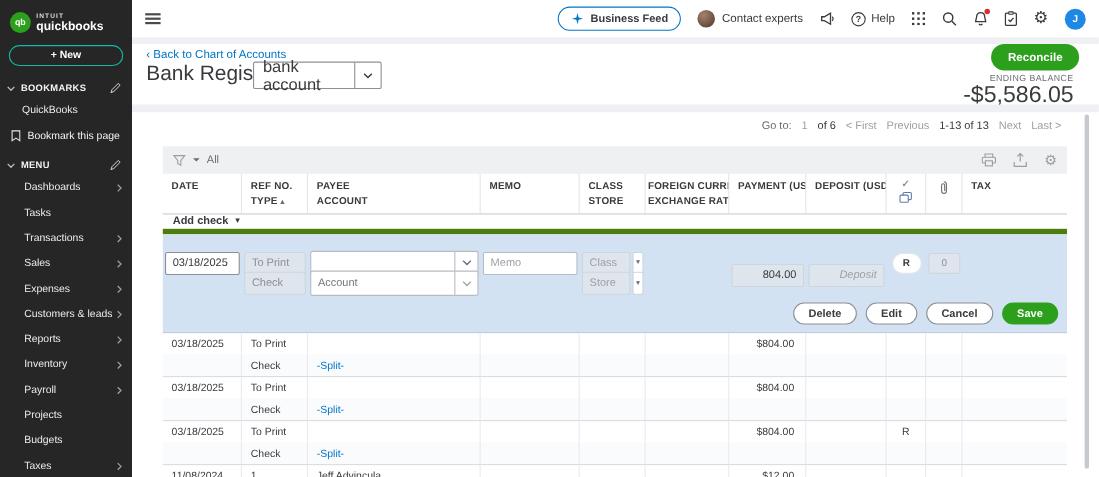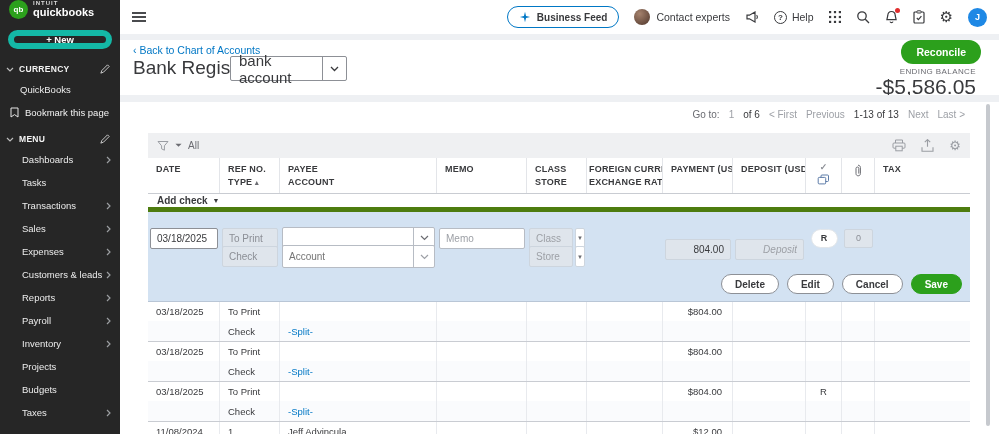--- a/index.html
+++ b/index.html
@@ -2,25 +2,25 @@
 <html><head>
 <meta charset="utf-8">
 <style>
   * { margin:0; padding:0; box-sizing:border-box; }
   html,body { width:999px; height:434px; overflow:hidden; }
   body { font-family:"Liberation Sans", sans-serif; background:#fff; position:relative; color:#393a3d; }
   svg { display:block; }
 
   
   .sidebar { position:absolute; left:0; top:0; width:120px; height:434px; background:#262626; color:#f3f3f3; z-index:5; }
-  .logo { display:flex; align-items:flex-start; gap:5px; padding:0 9px 4px 9px; }
+  .logo { display:flex; align-items:flex-end; gap:5px; padding:11px 9px 4px 9px; }
   .logo-mark { width:19px; height:19px; border-radius:50%; background:#2ca01c; color:#fff; font-size:8px; font-weight:bold; display:flex; align-items:center; justify-content:center; }
   .logo-int { font-size:6px; letter-spacing:1px; font-weight:bold; color:#dcdcdc; line-height:7px; }
   .logo-qb { font-size:11px; font-weight:bold; color:#fff; line-height:11px; }
-  .new-btn { margin:7px 8px 10px 8px; height:19px; border:6px solid #14b8a6; border-radius:11px; font-size:9.5px; font-weight:bold; color:#fff; display:flex; align-items:center; justify-content:center; cursor:pointer; }
+  .new-btn { margin:7px 8px 10px 8px; height:19px; border:1px solid #14b8a6; border-radius:11px; font-size:9.5px; font-weight:bold; color:#fff; display:flex; align-items:center; justify-content:center; cursor:pointer; }
   .sec-head { display:flex; align-items:center; gap:5px; padding:5px 10px 4px 6px; font-size:8.5px; font-weight:bold; letter-spacing:.3px; }
   .sec-head .grow2 { flex:1; }
   .side-item { position:relative; height:23px; line-height:23px; padding-left:22px; font-size:9.5px; color:#ececec; cursor:pointer; white-space:nowrap; }
   .side-item .chev { position:absolute; right:9px; top:8px; }
   .bm-item { display:flex; align-items:center; gap:6px; height:22px; padding-left:10px; font-size:9.5px; cursor:pointer; }
 
   
   .main { position:absolute; left:120px; top:0; width:879px; height:434px; background:#fff; }
   .topnav { position:absolute; left:0; top:0; width:100%; height:34px; background:#fff; display:flex; align-items:center; padding:0 12px; }
   .hamb { width:14px; cursor:pointer; }
@@ -116,21 +116,21 @@
       <div class="logo-int">INTUIT</div>
       <div class="logo-qb">quickbooks</div>
     </div>
   </div>
   <div class="new-btn">+ New</div>
 
   <div class="sec-head">
     <svg width="8" height="5" viewBox="0 0 8 5">
         <path d="M1 1l3 3 3-3" fill="none" stroke="#bdbdbd" stroke-width="1.2"></path>
       </svg>
-    <span>CURRENCY</span>
+    <span>BOOKMARKS</span>
     <span class="grow2"></span>
     <svg width="10" height="10" viewBox="0 0 12 12">
         <path d="M1 11l1.2-3.2L9 1l2 2-6.8 6.8z" fill="none" stroke="#e6e6e6" stroke-width="1"></path>
       </svg>
   </div>
   <div class="side-item" style="padding-left:20px;">
     <span>QuickBooks</span>
   </div>
   <div class="bm-item">
     <svg width="9" height="11" viewBox="0 0 9 11">
@@ -174,26 +174,26 @@
   <div class="side-item"><span>Customers &amp; leads</span><span class="chev">
         <svg width="5" height="8" viewBox="0 0 5 8">
           <path d="M1 1l3 3-3 3" fill="none" stroke="#9b9ea1" stroke-width="1.2"></path>
         </svg>
       </span></div>
   <div class="side-item"><span>Reports</span><span class="chev">
         <svg width="5" height="8" viewBox="0 0 5 8">
           <path d="M1 1l3 3-3 3" fill="none" stroke="#9b9ea1" stroke-width="1.2"></path>
         </svg>
       </span></div>
+  <div class="side-item"><span>Inventory</span><span class="chev">
+        <svg width="5" height="8" viewBox="0 0 5 8">
+          <path d="M1 1l3 3-3 3" fill="none" stroke="#9b9ea1" stroke-width="1.2"></path>
+        </svg>
+      </span></div>
   <div class="side-item"><span>Payroll</span><span class="chev">
-        <svg width="5" height="8" viewBox="0 0 5 8">
-          <path d="M1 1l3 3-3 3" fill="none" stroke="#9b9ea1" stroke-width="1.2"></path>
-        </svg>
-      </span></div>
-  <div class="side-item"><span>Inventory</span><span class="chev">
         <svg width="5" height="8" viewBox="0 0 5 8">
           <path d="M1 1l3 3-3 3" fill="none" stroke="#9b9ea1" stroke-width="1.2"></path>
         </svg>
       </span></div>
   <div class="side-item"><span>Projects</span></div>
   <div class="side-item"><span>Budgets</span></div>
   <div class="side-item"><span>Taxes</span><span class="chev">
         <svg width="5" height="8" viewBox="0 0 5 8">
           <path d="M1 1l3 3-3 3" fill="none" stroke="#9b9ea1" stroke-width="1.2"></path>
         </svg>

